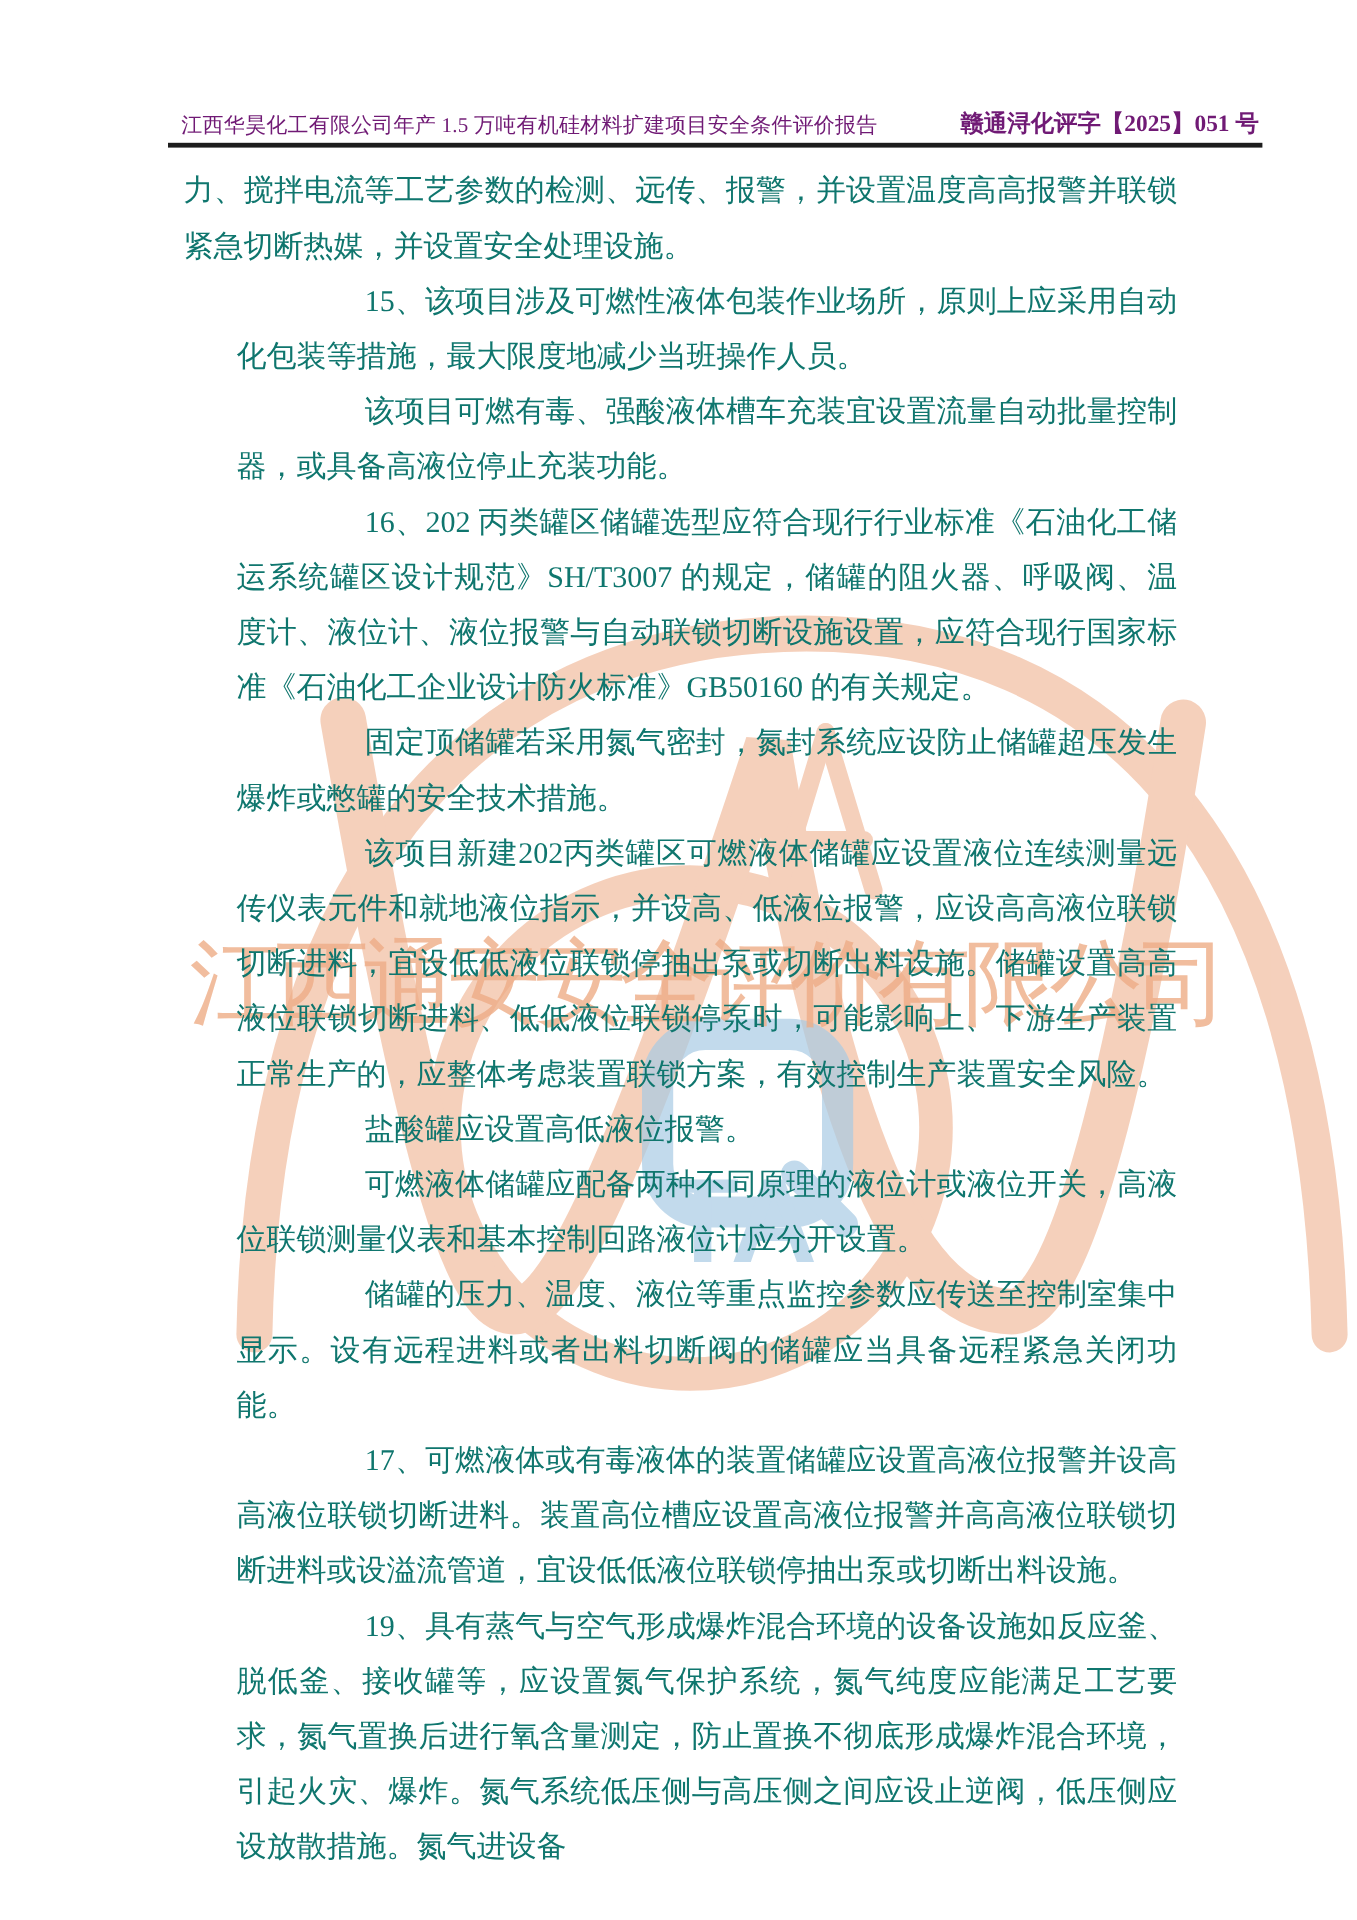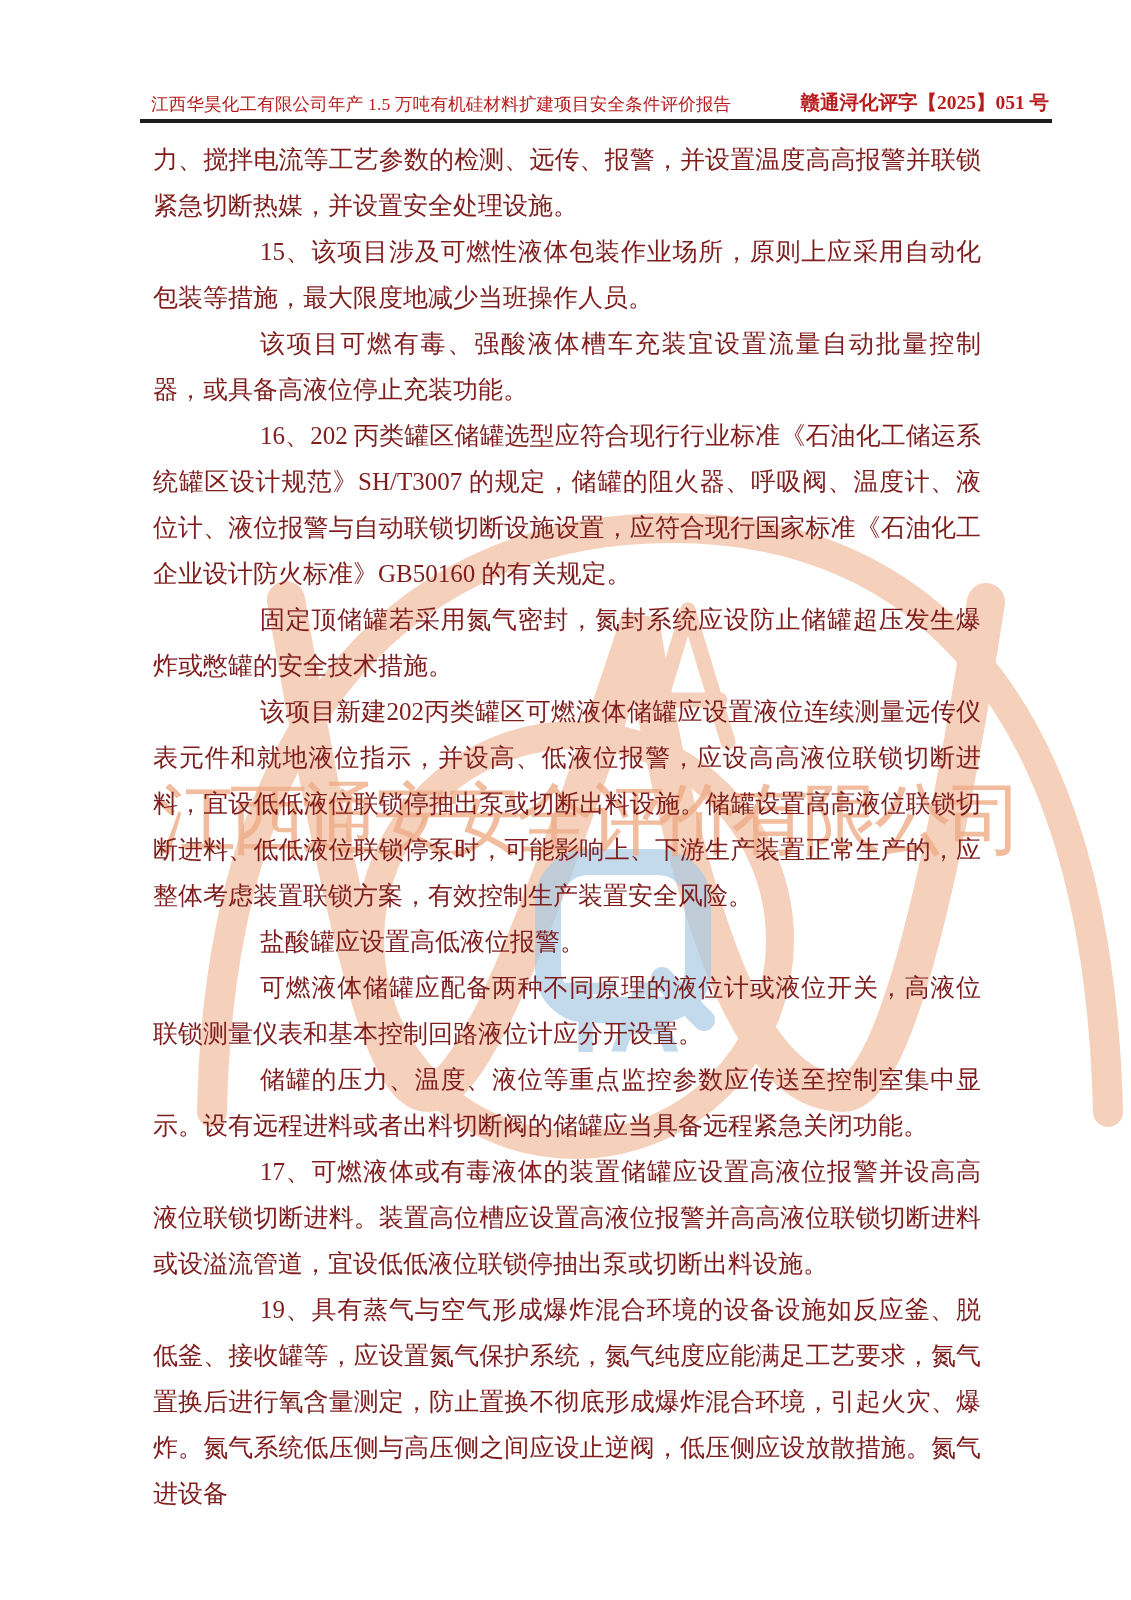--- a/index.html
+++ b/index.html
@@ -12,43 +12,43 @@
   }
   
   #watermark{
     position:absolute;left:0;top:0;width:1131px;height:1600px;
     z-index:0;pointer-events:none;
   }
   
   #content{position:relative;z-index:1;}
   .header{
     position:absolute;left:0;top:92px;width:1131px;height:26px;
-    color:#b91c1c;
+    color:#701a75;
   }
   .header .left{
     position:absolute;left:151px;top:0;
     font-size:17.5px;letter-spacing:0.2px;white-space:nowrap;
   }
   .header .right{
     position:absolute;right:82px;top:-3px;
     font-size:19.5px;font-weight:700;white-space:nowrap;
   }
   .header-rule{
     position:absolute;left:140px;top:119px;width:912px;height:4px;
     background:#1d1d1d;
   }
   .bodytext{
     position:absolute;left:153px;top:137px;width:828px;
-    font-size:25px;line-height:46px;color:#7f1d1d;
+    font-size:25px;line-height:46px;color:#0f766e;
     text-align:justify;
   }
   .bodytext p{
     margin:0;padding:0;
   }
-  .bodytext p.indent{text-indent:107px;}
+  .bodytext p.indent{text-indent:107px;margin-left:44px;}
 </style>
 </head>
 <body>
 
 <div id="page">
 
   <svg id="watermark" viewBox="0 0 1131 1600" xmlns="http://www.w3.org/2000/svg">
     <g stroke="#edaa85" stroke-width="30" fill="none" opacity="0.55" stroke-linecap="round">
 
       <path d="M212 1112 C220 700 420 528 672 528 C920 528 1098 700 1108 1112"></path>

